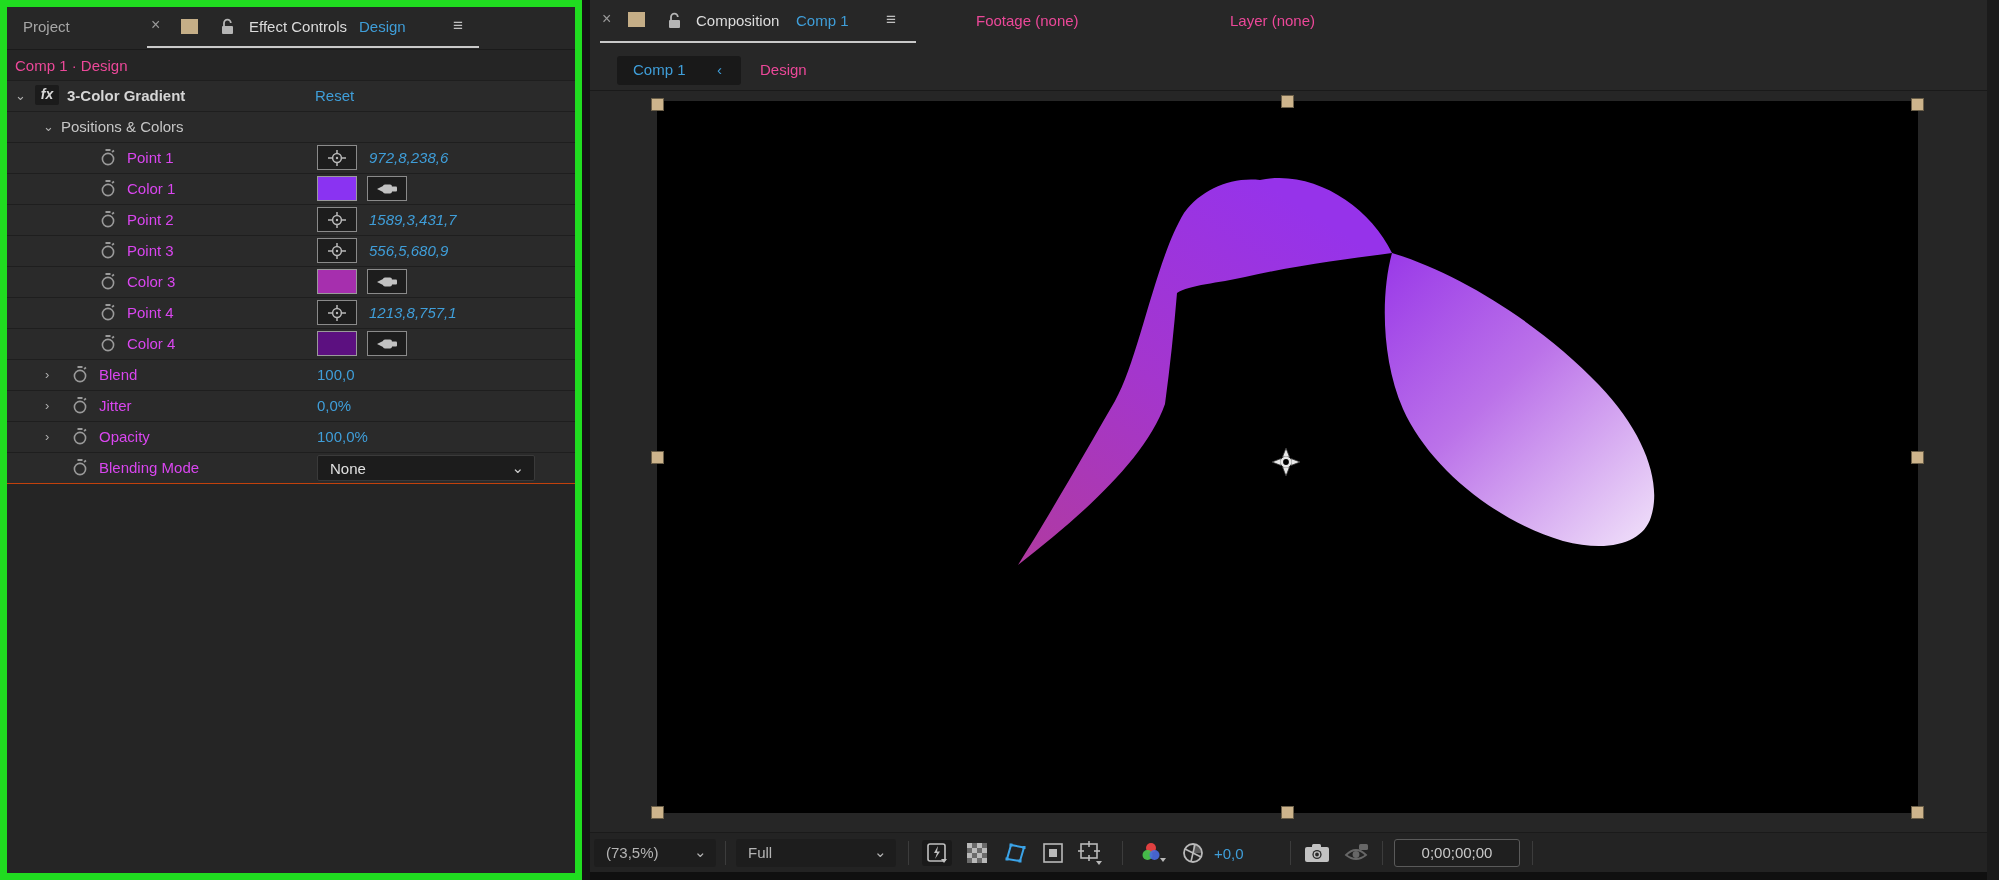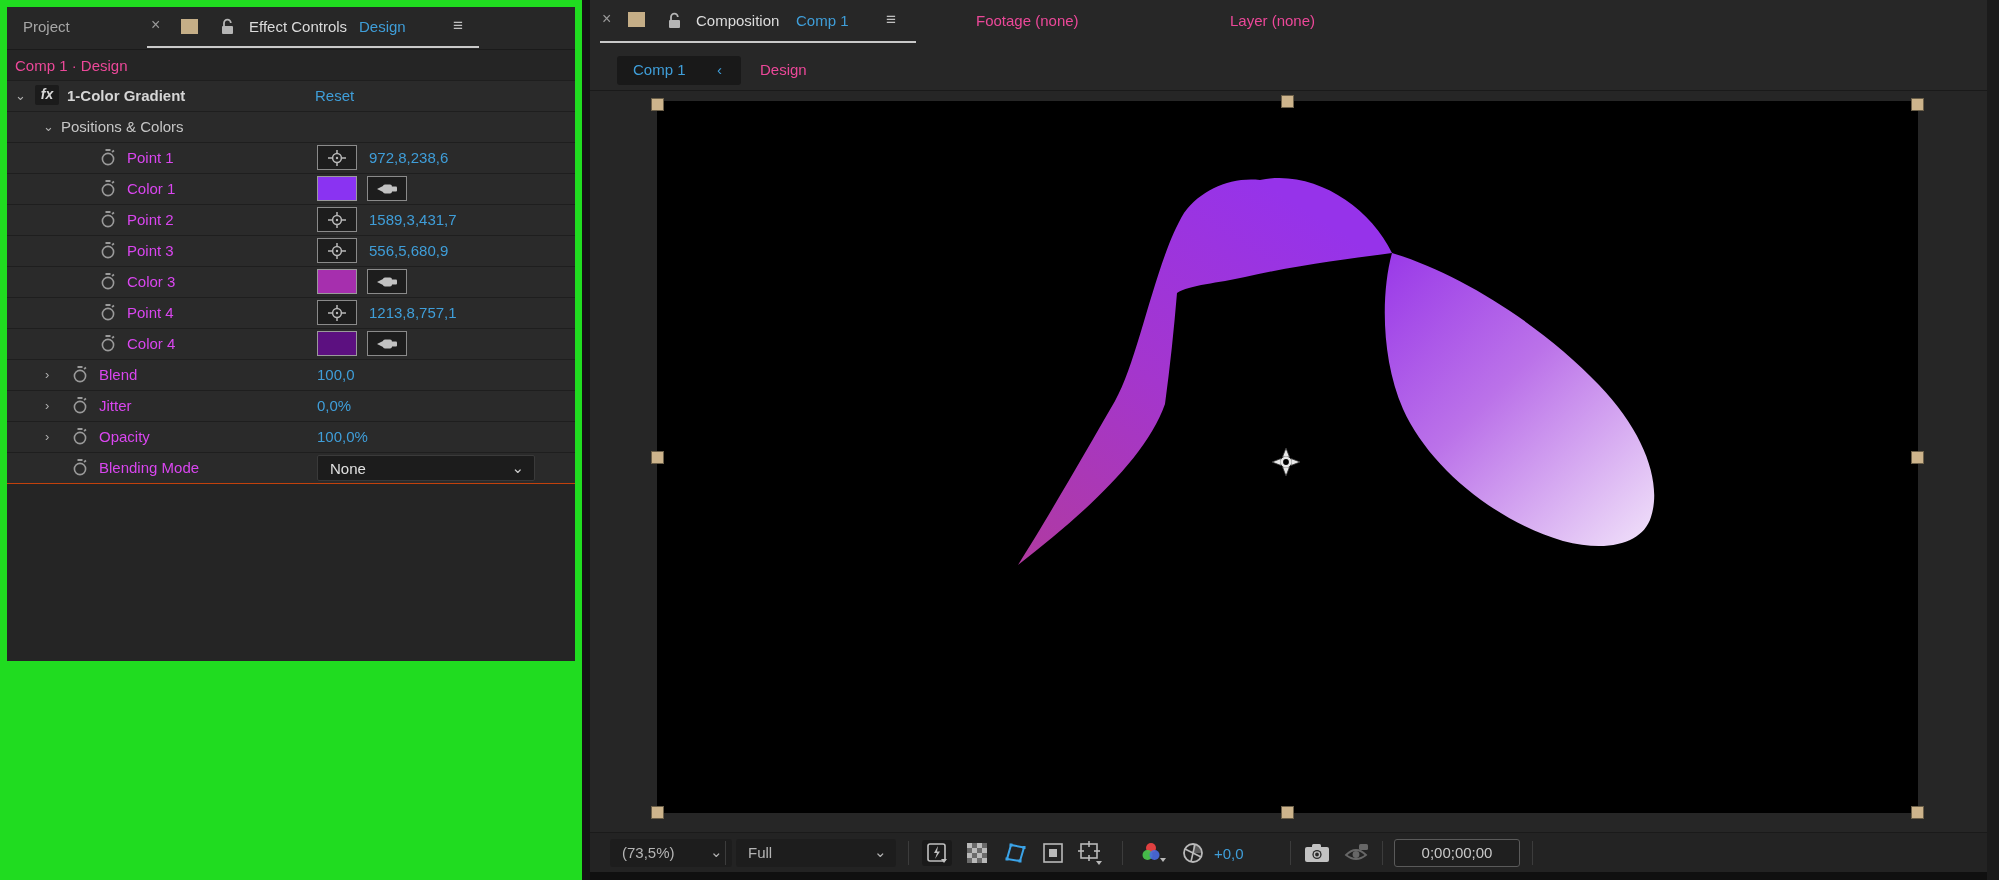--- a/index.html
+++ b/index.html
@@ -2,40 +2,40 @@
 <html><head>
 <meta charset="utf-8">
 <style>
   html,body{margin:0;padding:0;background:#141414;}
   .app{position:relative;width:1999px;height:880px;background:#141414;overflow:hidden;
        font-family:"Liberation Sans",sans-serif;color:#c8c8c8;font-size:15px;-webkit-font-smoothing:antialiased;}
   .abs{position:absolute;}
 
   
   .left-panel{left:0;top:0;width:582px;height:880px;background:#20dc20;box-sizing:border-box;padding:7px;}
-  .lp-inner{position:relative;width:568px;height:654px;background:#252525;overflow:hidden;}
+  .lp-inner{position:relative;width:568px;height:866px;background:#252525;overflow:hidden;}
   .tabstrip{position:relative;height:42px;background:#272727;border-bottom:1px solid #1a1a1a;}
   .tab-underline{position:absolute;bottom:1px;height:2px;background:#c9c9c9;}
   .tabtxt{position:absolute;top:11px;white-space:nowrap;}
   .dim{color:#a6a6a6;} .bright{color:#dcdcdc;} .blue{color:#3f9ed9;} .faint{color:#ec4899;}
   .closex{color:#9a9a9a;font-size:16px;}
   .groupsq{position:absolute;top:12px;width:17px;height:15px;background:#c5ae87;}
   .menuicon{color:#c0c0c0;font-size:17px;letter-spacing:-1px;}
 
   .lp-row{position:relative;height:30px;border-top:1px solid #1e1e1e;background:#2a2a2a;}
   .lp-row .lbl{position:absolute;top:6px;color:#d946ef;white-space:nowrap;}
   .chev{position:absolute;color:#b0b0b0;font-size:13px;}
   .fxbox{position:absolute;left:28px;top:4px;width:24px;height:20px;background:#1b1b1b;color:#d8d8d8;
          font-style:italic;font-weight:bold;text-align:center;line-height:19px;font-size:14px;border-radius:2px;}
   .swicon{position:absolute;top:5px;width:18px;height:20px;}
   .valcol{position:absolute;left:310px;top:0;height:30px;}
   .pickbtn{position:absolute;top:2px;width:40px;height:25px;background:#1d1d1d;border:1px solid #8a8a8a;
            box-sizing:border-box;display:flex;align-items:center;justify-content:center;}
   .swatch{position:absolute;top:2px;width:40px;height:25px;border:1px solid #9a9a9a;box-sizing:border-box;}
-  .pval{position:absolute;left:52px;top:6px;color:#3f9ed9;white-space:nowrap;}
+  .pval{position:absolute;left:52px;top:6px;color:#3f9ed9;white-space:nowrap;font-style:italic;}
   .sval{position:absolute;left:0;top:6px;color:#3f9ed9;white-space:nowrap;}
   .selectbox{position:absolute;left:0;top:2px;width:218px;height:26px;background:#1c1c1c;border:1px solid #3a3a3a;
              box-sizing:border-box;border-radius:2px;color:#e0e0e0;}
   .selectbox .seltxt{position:absolute;left:12px;top:4px;}
   .selectbox .selchev{position:absolute;right:10px;top:3px;color:#cfcfcf;}
 
   
   .right-panel{left:590px;top:0;width:1409px;height:880px;background:#232323;}
   .rp-tabstrip{position:relative;height:44px;background:#272727;}
   .crumbbar{position:relative;height:46px;background:#272727;}
@@ -77,21 +77,21 @@
         <span class="tab-underline" style="left:140px;width:332px"></span>
       </div>
 
       <div style="position:relative;height:30px;">
         <span class="abs faint" style="left:8px;top:7px">Comp 1 · Design</span>
       </div>
 
       <div class="lp-row">
         <span class="chev" style="left:8px;top:7px">⌄</span>
         <span class="fxbox">fx</span>
-        <span class="lbl" style="left:60px;color:#d6d6d6;font-weight:bold">1-Color Gradient</span>
+        <span class="lbl" style="left:60px;color:#d6d6d6;font-weight:bold">3-Color Gradient</span>
         <span class="lbl blue" style="left:308px;color:#3f9ed9">Reset</span>
       </div>
 
       <div class="lp-row">
         <span class="chev" style="left:36px;top:7px">⌄</span>
         <span class="lbl" style="left:54px;color:#c6c6c6">Positions &amp; Colors</span>
       </div>
 
       <div class="lp-row">
         <span class="swicon" style="left:92px">
@@ -377,21 +377,21 @@
         <span class="handle" style="left:1254px;top:-3px"></span>
         <span class="handle" style="left:-6px;top:350px"></span>
         <span class="handle" style="left:1254px;top:350px"></span>
         <span class="handle" style="left:-6px;top:705px"></span>
         <span class="handle" style="left:624px;top:705px"></span>
         <span class="handle" style="left:1254px;top:705px"></span>
       </div>
     </div>
 
     <div class="toolbar">
-      <span class="tb-box" style="left:20px;width:122px">
+      <span class="tb-box" style="left:4px;width:122px">
         <span class="abs" style="left:12px;top:5px">(73,5%)</span>
         <span class="abs" style="left:100px;top:4px">⌄</span>
       </span>
       <span class="tb-div" style="left:135px"></span>
       <span class="tb-box" style="left:146px;width:160px">
         <span class="abs" style="left:12px;top:5px">Full</span>
         <span class="abs" style="left:138px;top:4px">⌄</span>
       </span>
       <span class="tb-div" style="left:318px"></span>
 

